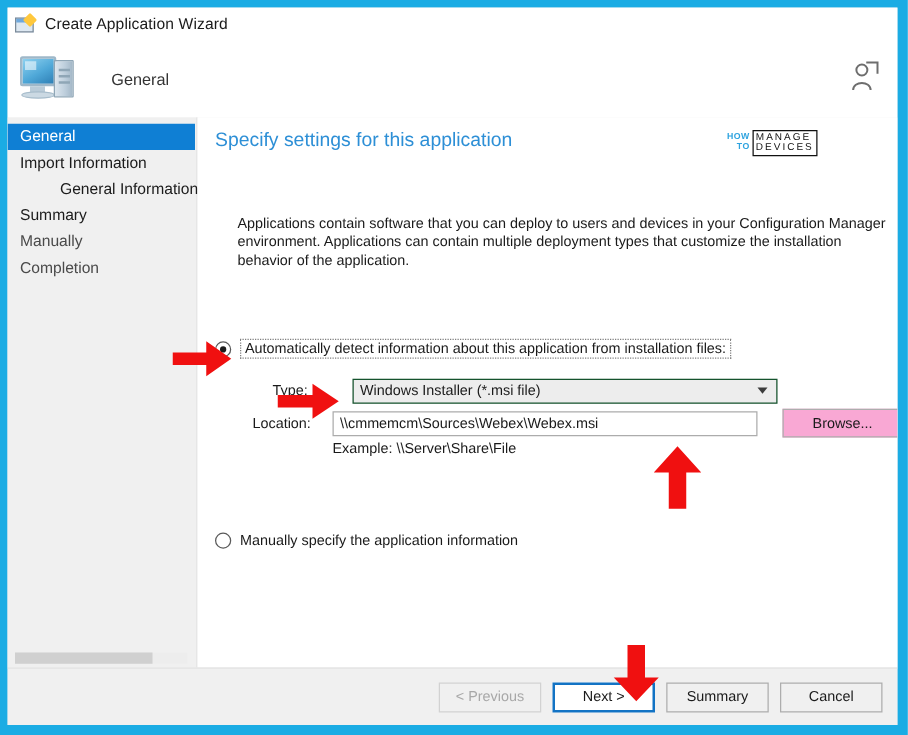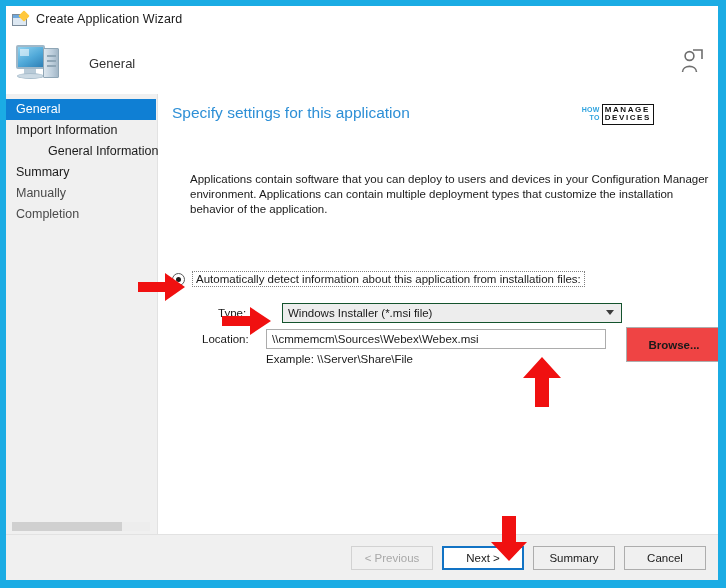--- a/index.html
+++ b/index.html
@@ -219,21 +219,21 @@
     margin-right: 2px;
     letter-spacing: .3px;
   }
   #htmd-logo .logo-box {
     border: 1.6px solid #111111;
     padding: 1px 2px;
     display: flex; flex-direction: column;
     line-height: 8.5px;
   }
   #htmd-logo .logo-box span {
-    font-size: 8px; font-weight: bold;
+    font-size: 8px; font-weight: normal;
     color: #111111;
     letter-spacing: 1.6px;
   }
 
   #intro-text {
     position: absolute;
     left: 32px; top: 78px;
     width: 530px;
     font-size: 11.5px;
     color: #1A1A1A;
@@ -322,26 +322,26 @@
   }
   #example-text {
     position: absolute;
     left: 108px; top: 259px;
     font-size: 11.5px;
     color: #1A1A1A;
   }
   #browse-button {
     position: absolute;
     left: 468px; top: 233px;
-    width: 96px; height: 35px;
-    background: #ef4444;
+    width: 96px; height: 23px;
+    background: #f9a8d4;
     border: 1px solid #ADADAD;
     font-size: 11.5px;
     color: #1A1A1A;
-    display: flex; align-items: center; justify-content: center; font-weight: bold;
+    display: flex; align-items: center; justify-content: center;
   }
 
   
   #footer {
     height: 46px;
     background: #F0F0F0;
     border-top: 1px solid #E2E2E2;
     display: flex;
     align-items: center;
     justify-content: flex-end;
@@ -457,20 +457,24 @@
             <span class="field-label">Location:</span>
             <span class="text-box">
               <span>\\cmmemcm\Sources\Webex\Webex.msi</span>
             </span>
           </div>
 
           <div id="example-text">Example: \\Server\Share\File</div>
 
           <div id="browse-button">Browse...</div>
 
+          <div id="option-manual">
+            <span class="radio-dot"></span>
+            <span class="radio-label">Manually specify the application information</span>
+          </div>
 
         </div>
       </div>
     </div>
 
     <div id="footer">
       <div class="footer-btn disabled">&lt; Previous</div>
       <div class="footer-btn default">Next &gt;</div>
       <div class="footer-btn">Summary</div>
       <div class="footer-btn">Cancel</div>

